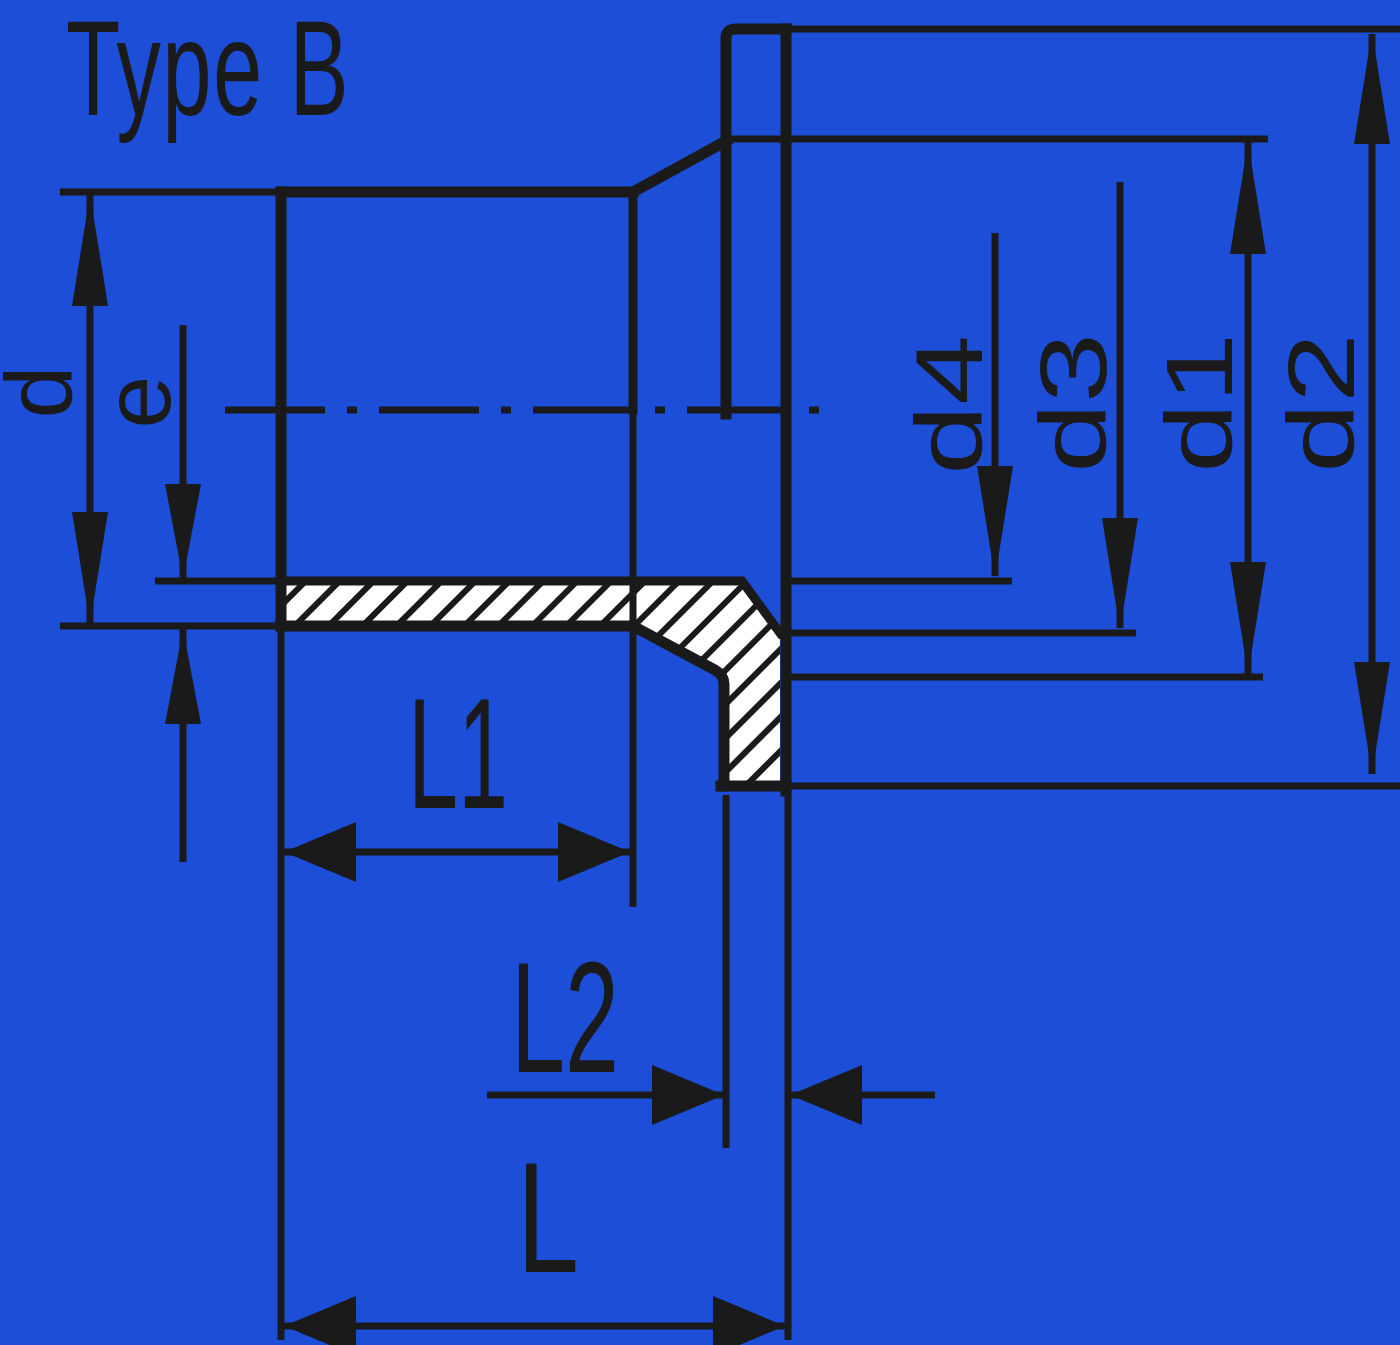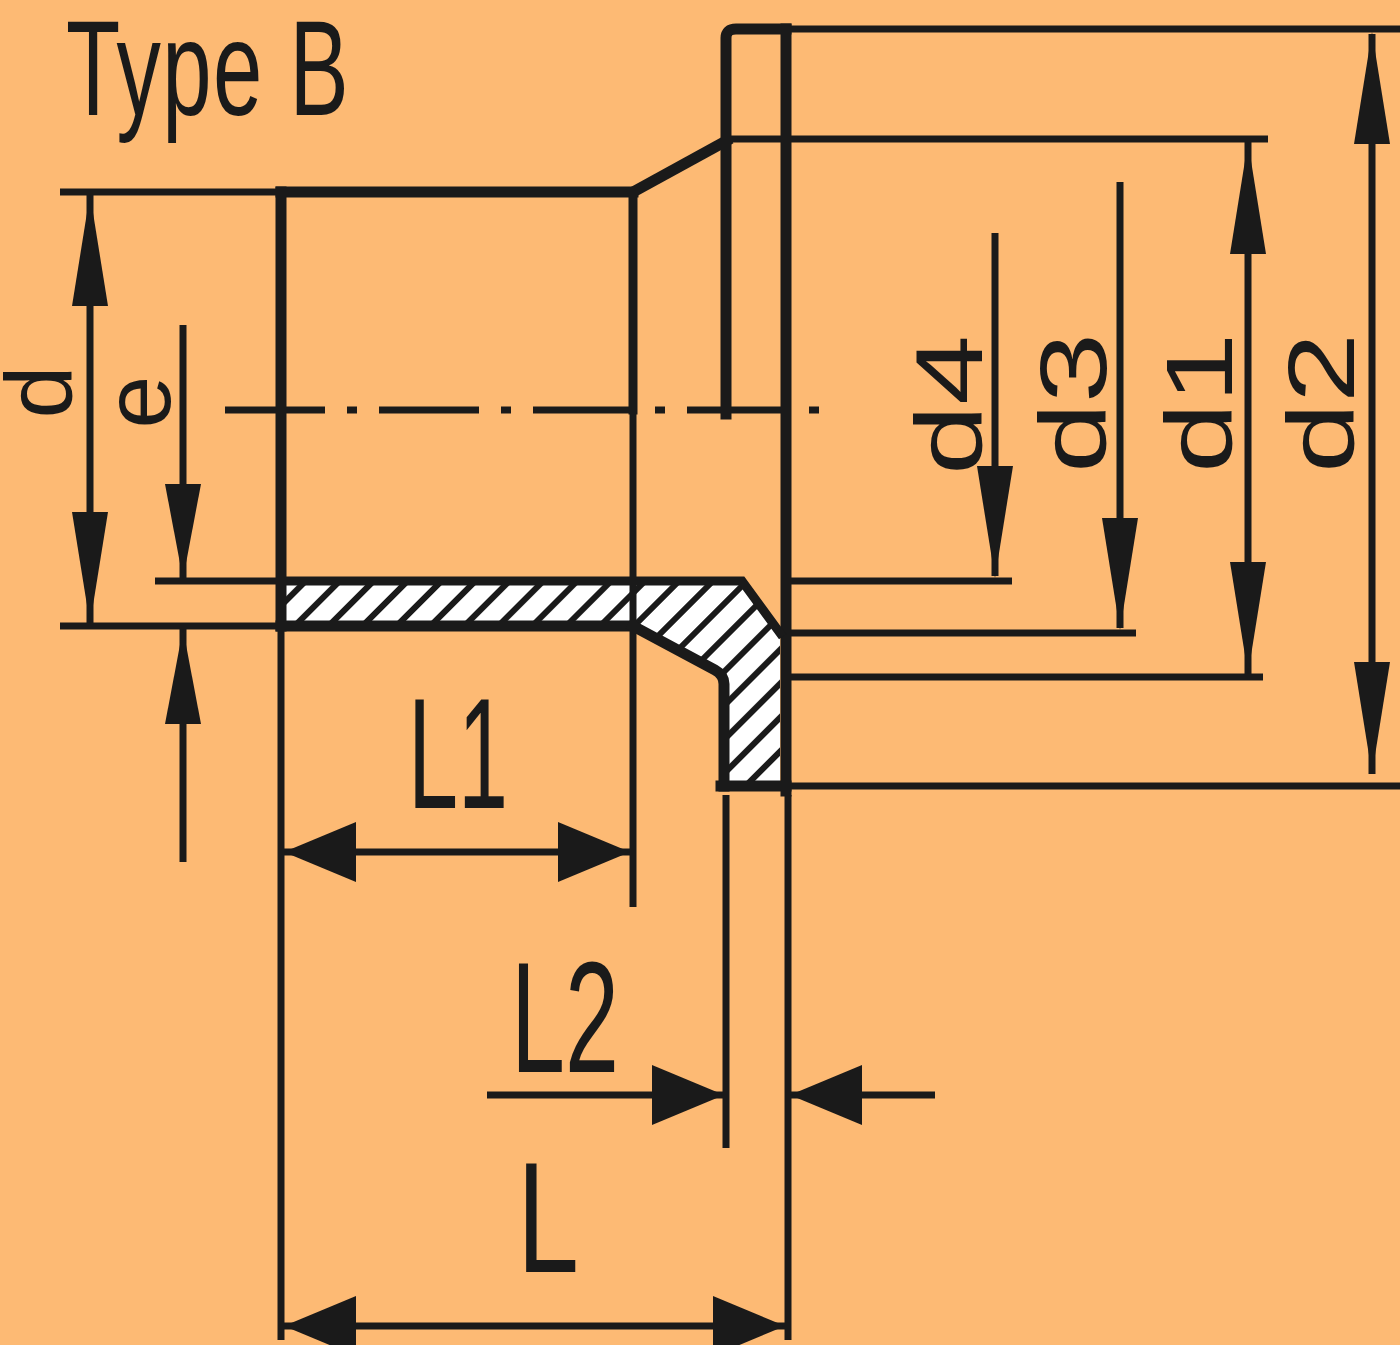--- a/index.html
+++ b/index.html
@@ -8,21 +8,21 @@
     width: 1400px;
     height: 1345px;
     background: #ffffff;
     overflow: hidden;
     font-family: "Liberation Sans", sans-serif;
   }
   .drawing-wrap {
     position: relative;
     width: 1400px;
     height: 1345px;
-    background: #fdba74;
+    background: #1d4ed8;
   }
   svg { display: block; }
   text {
     fill: #1a1a1a;
     font-family: "Liberation Sans", sans-serif;
     font-weight: 400;
   }
   .lbl-title   { font-size: 135px; letter-spacing: 2px; }
   .lbl-big     { font-size: 158px; }
   .lbl-rot     { font-size: 95px; }

